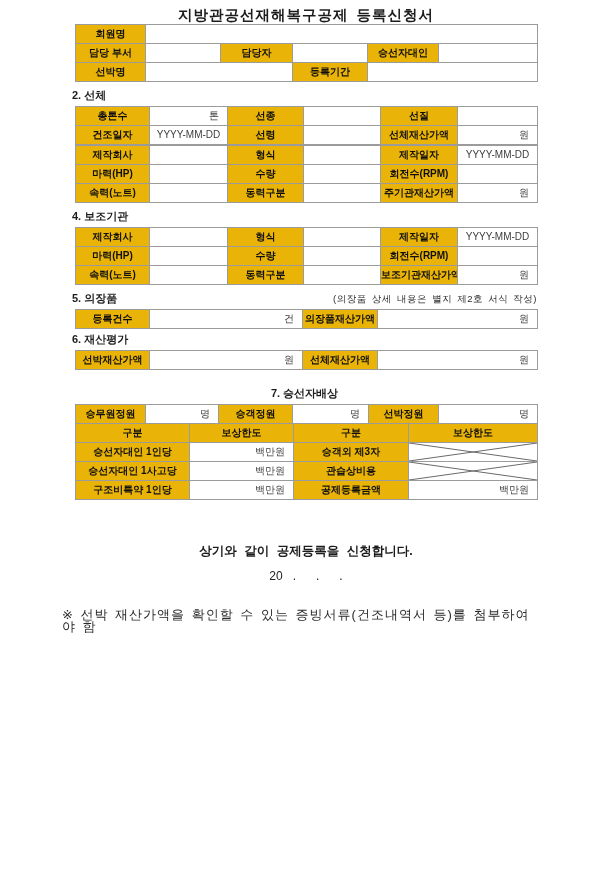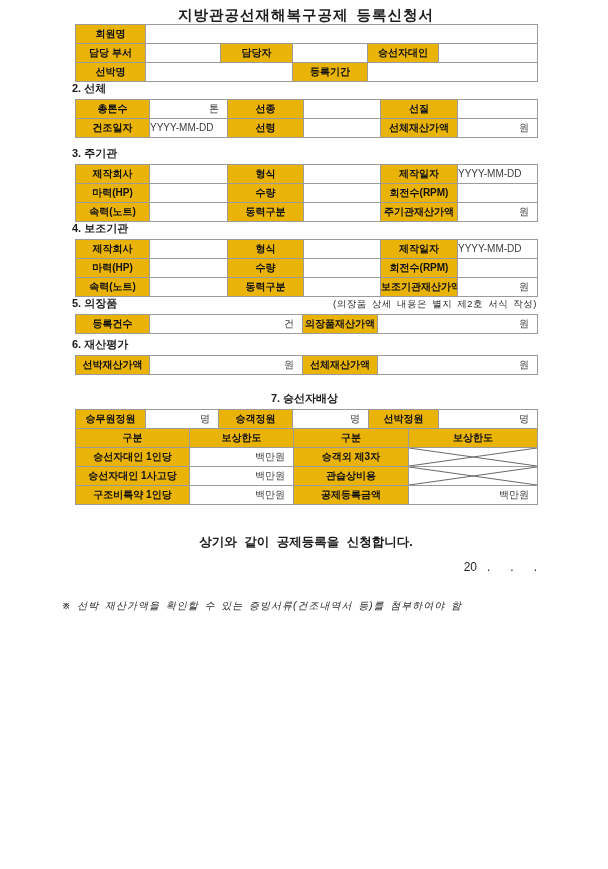--- a/index.html
+++ b/index.html
@@ -30,64 +30,64 @@
     display:flex; justify-content:space-between; align-items:flex-end;
     margin:0 0 5px -3px;
   }
   .sec-heading {
     font-size:11px; font-weight:bold; line-height:12px;
   }
   .sec-note {
     font-size:9.5px; font-weight:normal; color:#2e2e2e;
     letter-spacing:0.5px; word-spacing:2px; line-height:11px;
   }
-  .mt9 { margin-top:9px; } .mt7 { } .mt4 { margin-top:4px; } .mt3 { margin-top:17px;justify-content:center; }
+  .mt9 { margin-top:9px; } .mt7 { margin-top:7px; } .mt4 { margin-top:4px; } .mt3 { margin-top:17px;justify-content:center; }
 
   table {
     border-collapse:collapse; table-layout:fixed;
     width:462px;
     border:1.5px solid #6a6a6a;
   }
   td, th {
     border:1px solid #9b9b9b;
     height:18px; line-height:18px;
     padding:0;
     font-size:10px;
     overflow:hidden; white-space:nowrap;
   }
   .lbl {
     background:#eab308;
     font-weight:bold; text-align:center; color:#101010;
   }
   .val { background:#ffffff; }
   .unit { text-align:right; padding-right:8px; color:#3d3d3d; }
-  .ctr  { text-align:left; color:#3d3d3d; }
+  .ctr  { text-align:center; color:#3d3d3d; }
 
   .tbl-join { margin-top:-1px; }
 
   .crossed { position:relative; }
   .crossed svg { position:absolute; left:0; top:0; width:100%; height:100%; display:block; }
   .crossed line { stroke:#6a6a6a; stroke-width:1; vector-effect:non-scaling-stroke; }
 
   .closing {
-    margin-top:30px;
+    margin-top:44px;
     text-align:center;
     font-size:12.5px; font-weight:bold;
     word-spacing:4px; line-height:15px;
   }
   .date-line {
     margin-top:10px;
-    text-align:right;
+    text-align:center;
     font-size:12px; line-height:14px;
     white-space:pre; color:#222222;
   }
   .footnote {
     margin:26px 0 8px -13px;
-    font-size:10px; color:#2a2a2a;
-    letter-spacing:1px; word-spacing:2px; line-height:12px;font-style:italic;
+    font-size:13px; color:#2a2a2a;
+    letter-spacing:1px; word-spacing:2px; line-height:12px;
   }
 </style>
 </head>
 <body>
 
 <div class="content">
 
   <div class="doc-title">지방관공선재해복구공제  등록신청서</div>
 
   <table>
@@ -146,23 +146,20 @@
       <td class="lbl">건조일자</td>
       <td class="val ctr">YYYY-MM-DD</td>
       <td class="lbl">선령</td>
       <td class="val"></td>
       <td class="lbl">선체재산가액</td>
       <td class="val unit">원</td>
     </tr>
   </tbody>
     </table>
 
-  <div class="sec-heading-row mt9">
-    <div class="sec-heading">3. 주기관</div>
-  </div>
   <table>
     <colgroup>
         <col style="width:74px">
         <col style="width:78px">
         <col style="width:76px">
         <col style="width:77px">
         <col style="width:77px">
         <col style="width:80px">
       </colgroup>
     <tbody>

